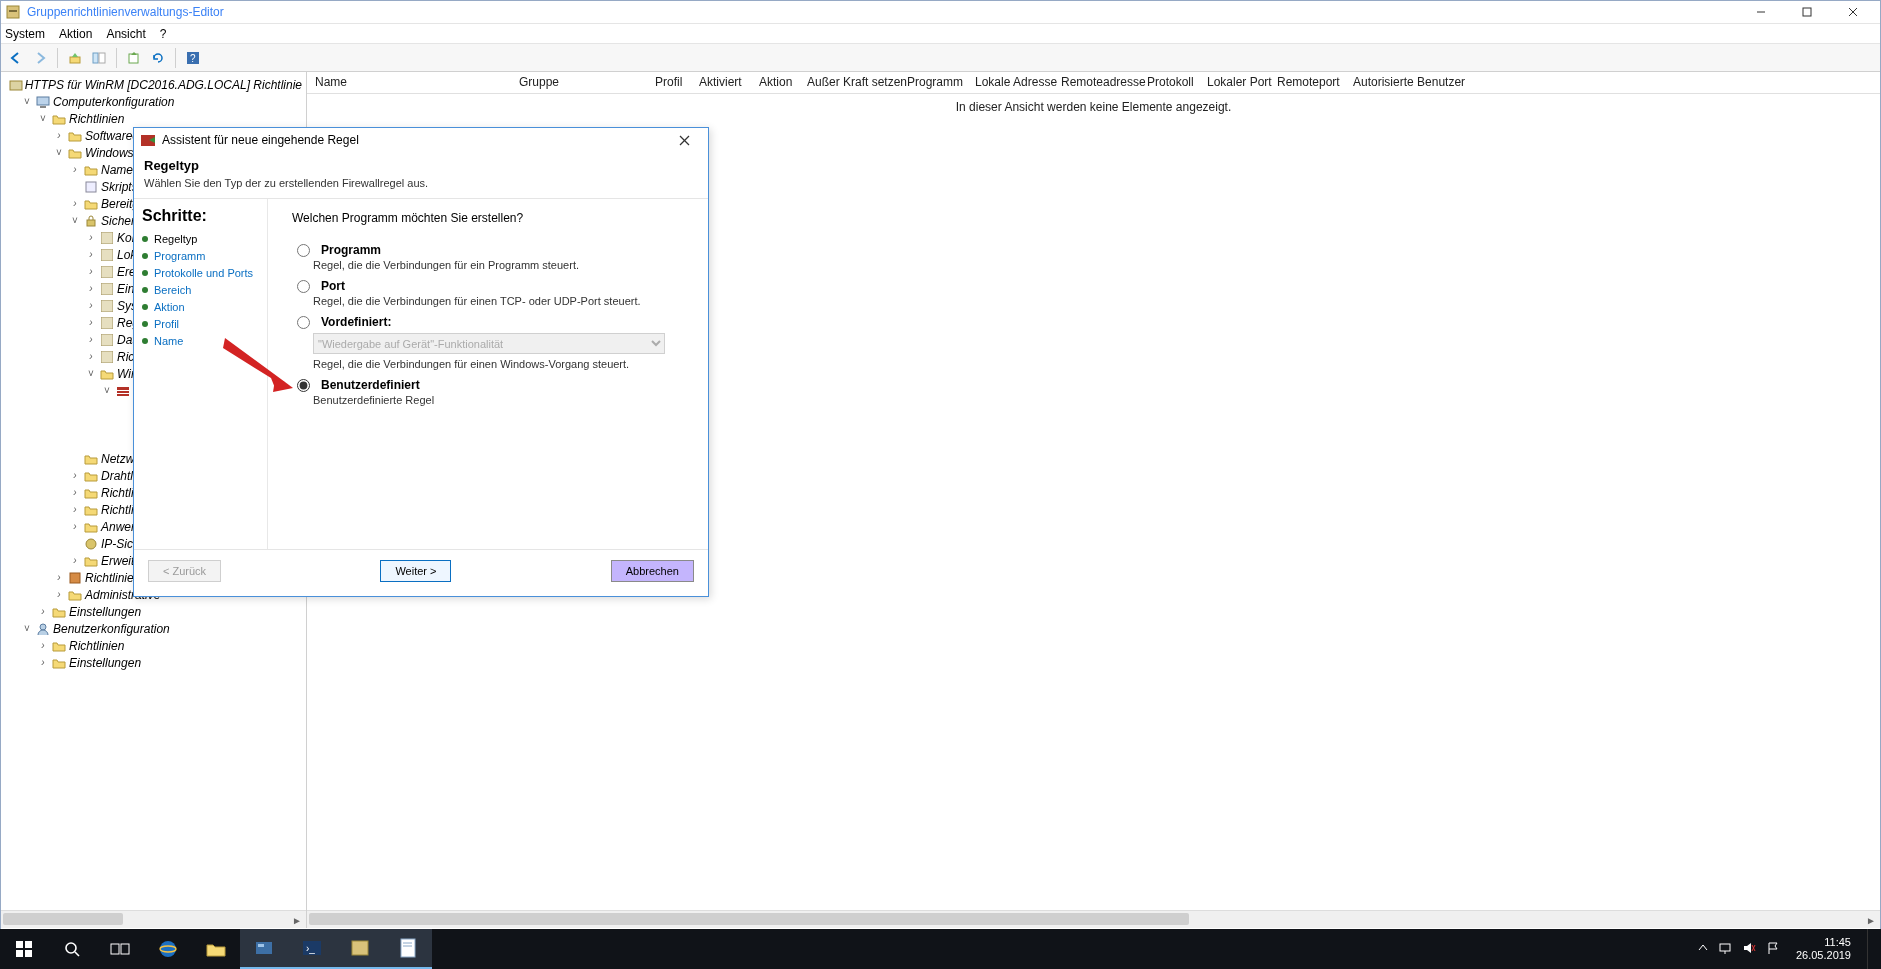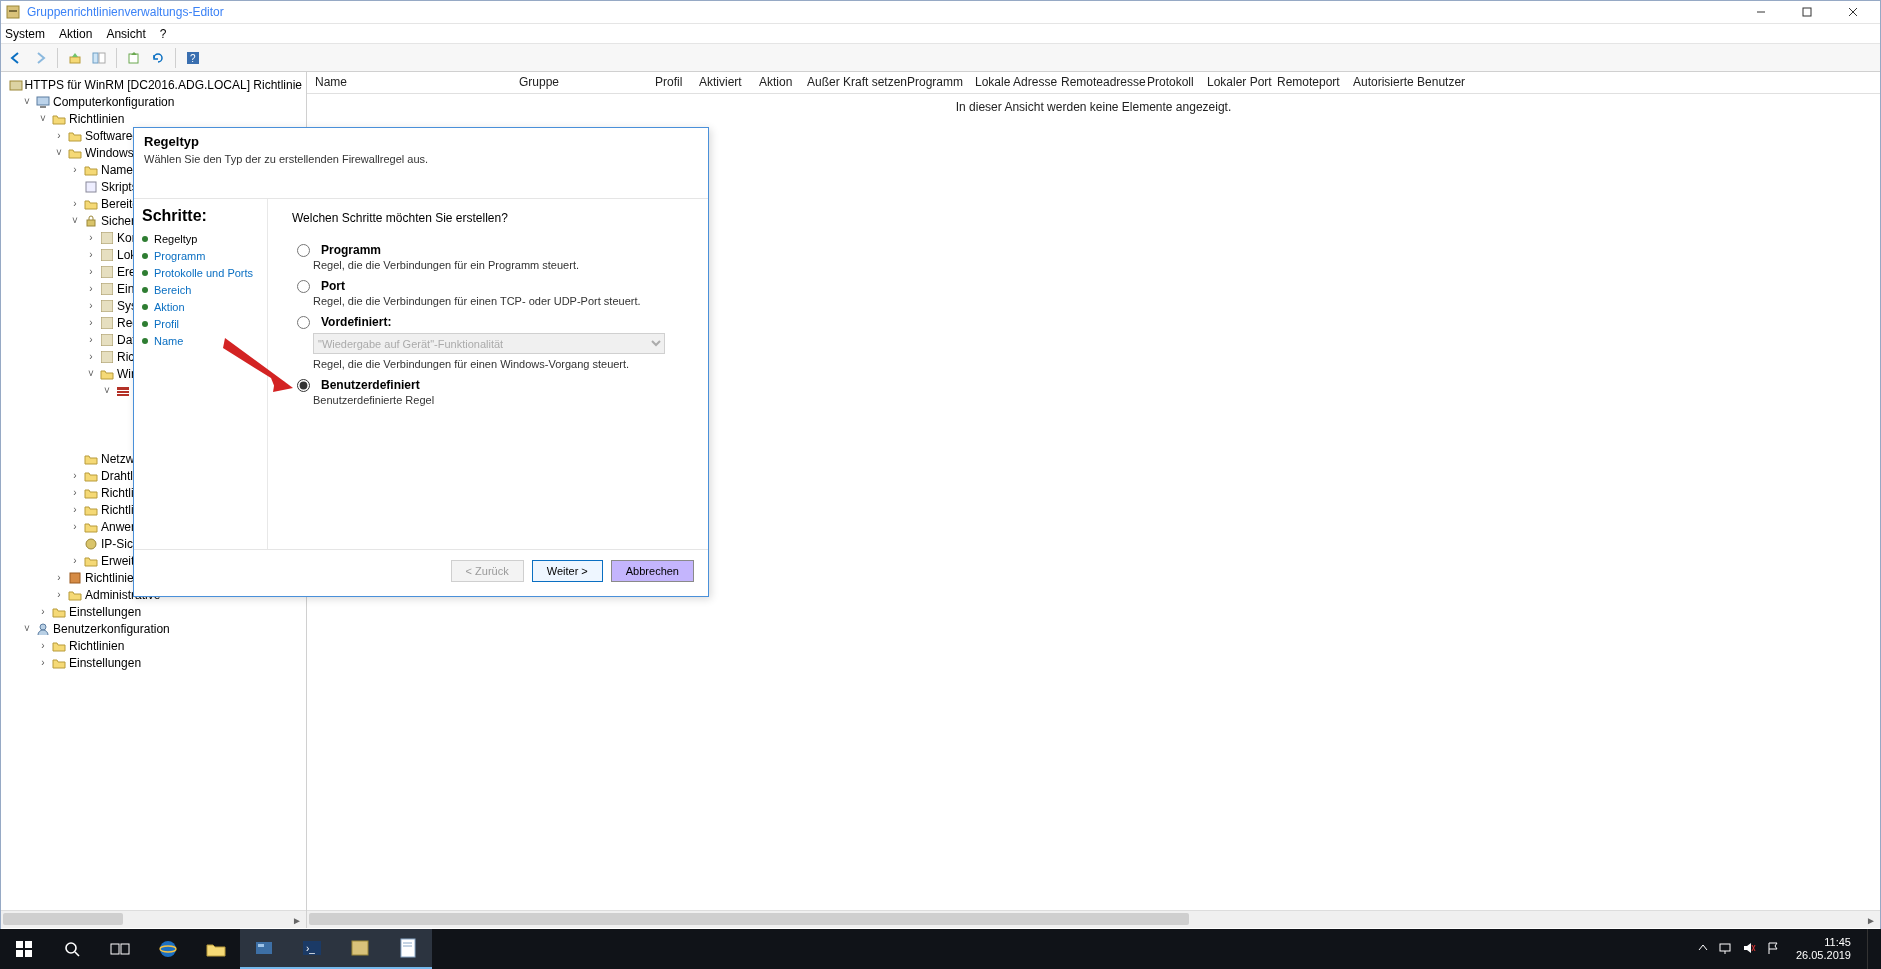--- a/index.html
+++ b/index.html
@@ -28,21 +28,21 @@
 .tree-pane .tree { padding:4px 0 4px 4px; position:absolute; inset:0 0 18px 0; overflow:hidden; }
 .tree-pane .hscroll { position:absolute; left:0; right:0; bottom:0; height:18px; background:#f0f0f0; border-top:1px solid #ddd; }
 .tree-pane .hscroll .thumb { position:absolute; left:2px; top:2px; height:12px; width:120px; background:#cfcfcf; border-radius:2px;}
 .tree-pane .hscroll .arr { position:absolute; top:0; width:18px; height:18px; display:flex; align-items:center; justify-content:center; color:#666; font-size:10px;}
 .tree-pane .hscroll .arr.l { left:0; }
 .tree-pane .hscroll .arr.r { right:0; }
 
 .tree ul { list-style:none; margin:0; padding:0 0 0 16px; }
 .tree > ul { padding-left:0; }
 .tree li { white-space:nowrap; }
-.tree .row { display:flex; align-items:center; height:17px; gap:2px; padding-right:4px;}
+.tree .row { display:flex; align-items:center; height:17px; gap:2px; padding-right:4px;font-style:italic;}
 .tree .tw { width:12px; text-align:center; color:#5a5a5a; font-size:10px; display:inline-block;}
 .tree .ic { width:16px; height:16px; display:inline-flex; align-items:center; justify-content:center; }
 .folder-ic svg, .ic svg { display:block; }
 
 
 .list-pane { flex:1; display:flex; flex-direction:column; position:relative; }
 .col-headers { height:22px; border-bottom:1px solid #e0e0e0; display:flex; font-size:12px; color:#222; }
 .col-headers .col { padding:3px 8px; border-right:1px solid transparent; white-space:nowrap; }
 .list-body { flex:1; position:relative; }
 .list-empty { position:absolute; left:0; right:0; top:6px; text-align:center; font-size:12px; color:#222; }
@@ -69,21 +69,21 @@
 .wizard .steps .step.link { color:#0a6fc2; }
 .wizard .steps .step.cur { color:#000; }
 .wizard .main { flex:1; padding:12px 20px 10px 24px; position:relative; }
 .wizard .main .prompt { margin-bottom:18px; }
 .wizard .opt { display:flex; align-items:flex-start; gap:8px; margin:8px 0 2px 0;}
 .wizard .opt input[type=radio]{ margin-top:1px; width:13px; height:13px; accent-color:#333; }
 .wizard .opt .olabel { font-weight:bold; }
 .wizard .odesc { font-size:11px; color:#333; margin:0 0 8px 21px;}
 .wizard select.predef { margin:2px 0 4px 21px; width:352px; height:21px; font-size:11px; background:#eaeaea; border:1px solid #bdbdbd; color:#555;}
 .wizard select.predef:disabled { color:#888; }
-.wizard .footer { position:absolute; left:0; right:0; bottom:0; height:47px; padding:10px 14px; display:flex; justify-content:flex-end; gap:8px; border-top:1px solid #e5e5e5; background:#fff;}
+.wizard .footer { position:absolute; left:0; right:0; bottom:0; height:47px; padding:10px 14px; display:flex; justify-content:space-between; gap:8px; border-top:1px solid #e5e5e5; background:#fff;}
 .wizard button { font-size:11px; height:22px; padding:0 14px; background:#c4b5fd; border:1px solid #8a8a8a; }
 .wizard button.primary { border:1px solid #0a6fc2; background:#eef6ff;}
 .wizard button:disabled { color:#9a9a9a; border-color:#cfcfcf; background:#f3f3f3; }
 
 
 .arrow-annot { position:absolute; left:215px; top:332px; width:80px; height:60px; z-index:20; pointer-events:none;}
 
 
 .taskbar { position:absolute; left:0; right:0; bottom:0; height:40px; background:#101318; display:flex; align-items:center; color:#fff; font-size:11px;}
 .taskbar .tb-left { display:flex; align-items:center; height:100%; }
@@ -626,20 +626,36 @@
       <div class="hscroll">
         <div class="arr l">◄</div>
         <div class="thumb"></div>
         <div class="arr r">►</div>
       </div>
     </div>
   </div>
 </div>
 
 <div class="wizard">
+  <div class="wtitle">
+    <span class="ic">
+        <svg width="16" height="16">
+          <rect x="1" y="3" width="14" height="11" fill="#b33127"></rect>
+          <path d="M9 8 L15 5 L15 11 Z" fill="#3a8f3a"></path>
+        </svg>
+      </span>
+    <span>Assistent für neue eingehende Regel</span>
+    <span class="spacer"></span>
+    <div class="close">
+        <svg width="11" height="11">
+          <line x1="1" y1="1" x2="10" y2="10" stroke="currentColor" stroke-width="1.2"></line>
+          <line x1="10" y1="1" x2="1" y2="10" stroke="currentColor" stroke-width="1.2"></line>
+        </svg>
+      </div>
+  </div>
   <div class="header">
     <div class="h1">Regeltyp</div>
     <div class="h2">Wählen Sie den Typ der zu erstellenden Firewallregel aus.</div>
   </div>
   <div class="body">
     <div class="steps">
       <div class="shead">Schritte:</div>
       <div class="step cur">
           <span class="dot"></span>
           <span>Regeltyp</span>
@@ -663,21 +679,21 @@
       <div class="step link">
           <span class="dot"></span>
           <span>Profil</span>
         </div>
       <div class="step link">
           <span class="dot"></span>
           <span>Name</span>
         </div>
     </div>
     <div class="main">
-      <div class="prompt">Welchen Schritte möchten Sie erstellen?</div>
+      <div class="prompt">Welchen Programm möchten Sie erstellen?</div>
 
       <div class="opt">
         <input type="radio" name="rtype" style="">
         <span class="olabel">Programm</span>
       </div>
       <div class="odesc">Regel, die die Verbindungen für ein Programm steuert.</div>
 
       <div class="opt">
         <input type="radio" name="rtype" style="">
         <span class="olabel">Port</span>

